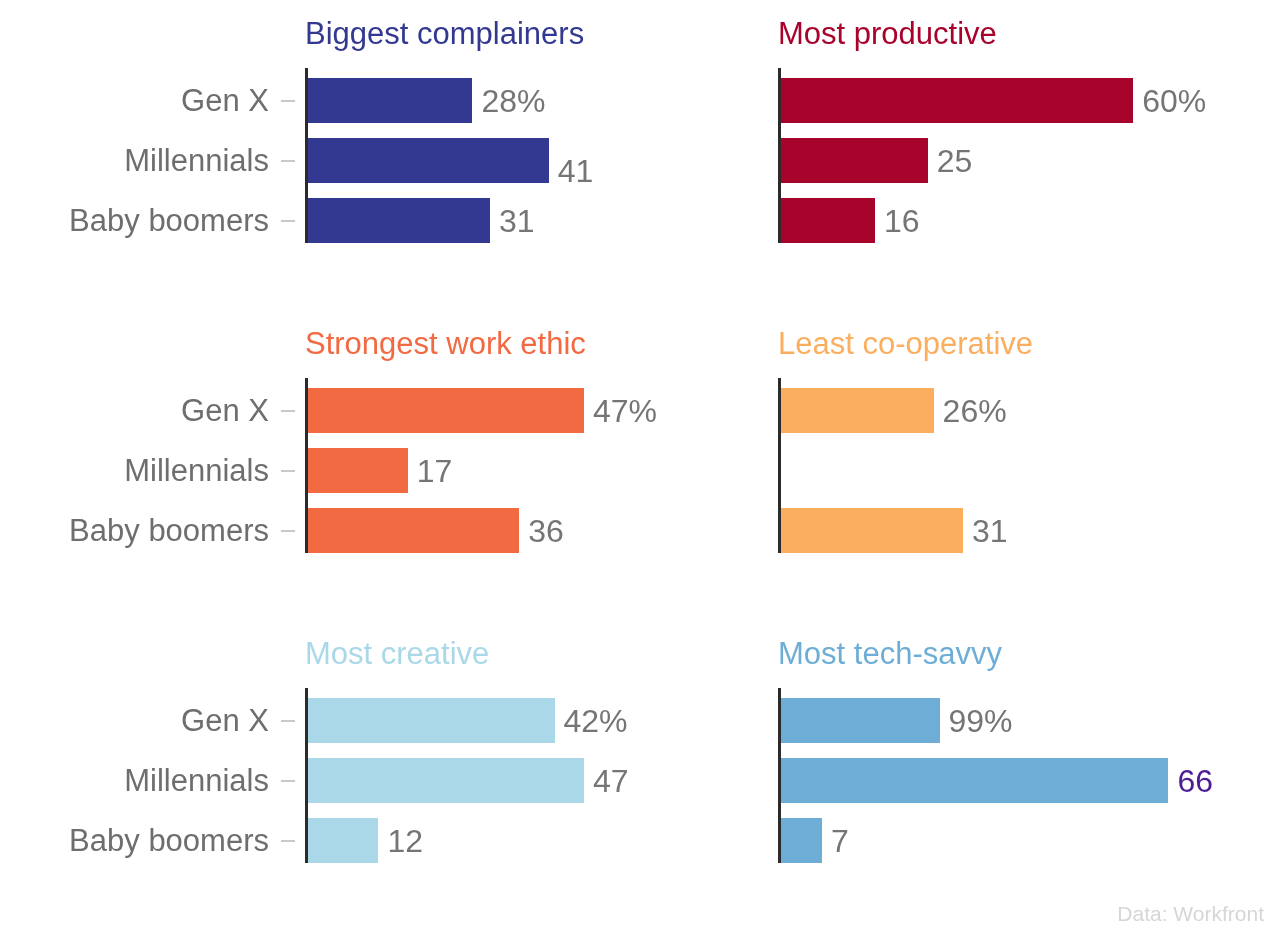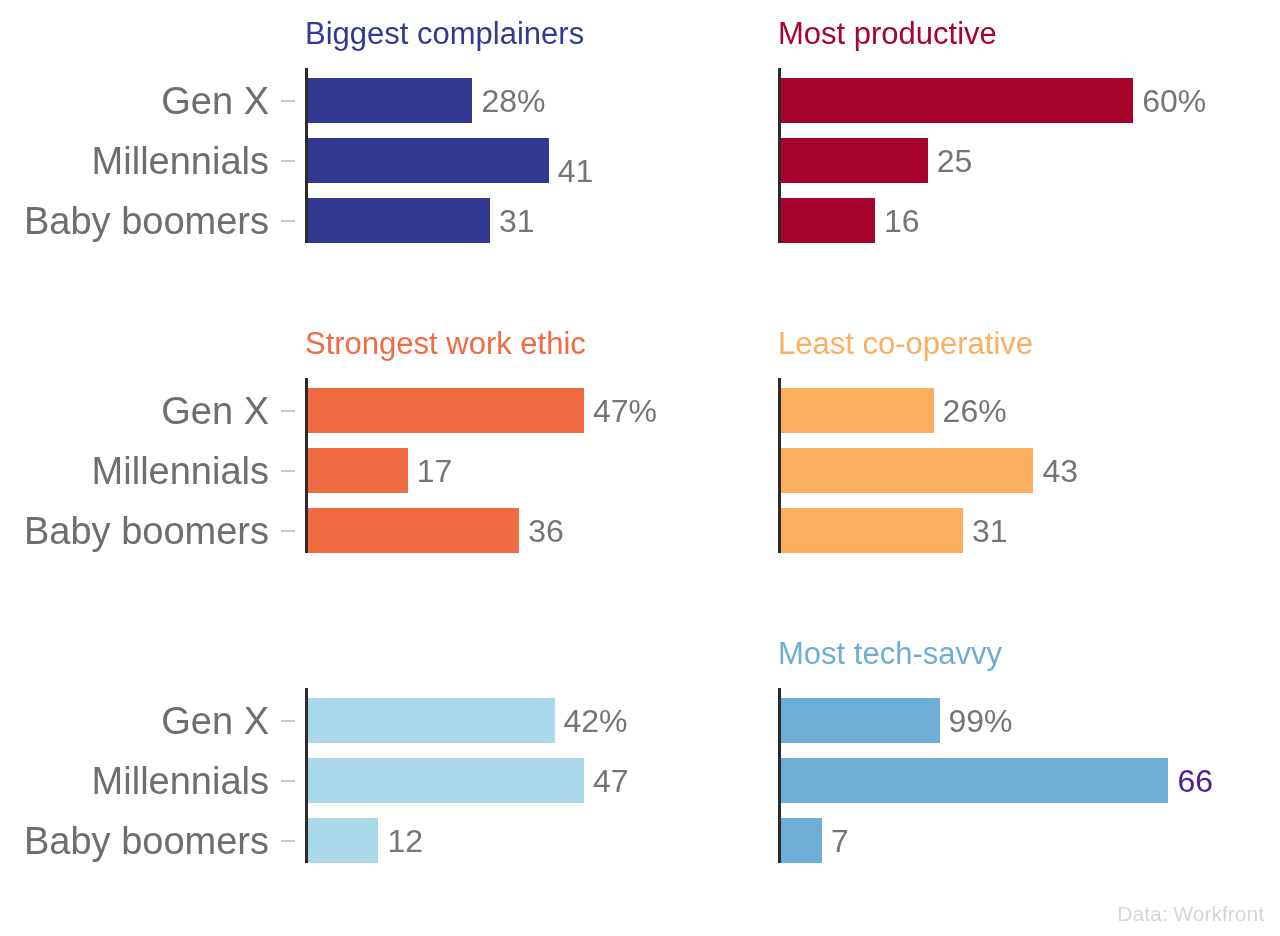--- a/index.html
+++ b/index.html
@@ -105,21 +105,21 @@
     width: 305px;
     height: 175px;
   }
   .cat-label {
     position: absolute;
     right: 0;
     height: 45px;
     display: flex;
     align-items: center;
     justify-content: flex-end;
-    font-size: 38px;
+    font-size: 31px;
     color: #6e6e6e;
     white-space: nowrap;
     line-height: 1;
   }
   .cat-label.r0 { top: 10px; }
   .cat-label.r1 { top: 70px; }
   .cat-label.r2 { top: 130px; }
 
   .cat-text { display: inline-block; }
   .tick-dash {
@@ -235,32 +235,29 @@
     </div>
 
     <div class="panel col-right">
       <div class="panel-title" style="color: rgb(252, 174, 95);">Least co-operative</div>
       <div class="plot">
         <div class="axis-line"></div>
         <div class="bar-row r0">
           <div class="bar" style="width: 152.6px; background: rgb(252, 174, 95);"></div>
           <div class="bar-value" style="color: rgb(117, 117, 117); text-align: center;">26%</div>
         </div>
-        <div class="bar-row r1">
-          <div class="bar" style="width: 252.4px; background: rgb(252, 174, 95);"></div>
-          <div class="bar-value" style="color: rgb(117, 117, 117);">43</div>
-        </div>
         <div class="bar-row r2">
           <div class="bar" style="width: 182px; background: rgb(252, 174, 95);"></div>
           <div class="bar-value" style="color: rgb(117, 117, 117);">31</div>
         </div>
       </div>
     </div>
 
     <div class="panel col-left">
+      <div class="panel-title" style="color: rgb(170, 216, 233);">Most creative</div>
       <div class="cat-labels">
         <div class="cat-label r0" style="color: rgb(110, 110, 110);">
           <span class="cat-text">Gen X</span>
           <span class="tick-dash"></span>
         </div>
         <div class="cat-label r1" style="color: rgb(110, 110, 110);">
           <span class="cat-text">Millennials</span>
           <span class="tick-dash"></span>
         </div>
         <div class="cat-label r2" style="color: rgb(110, 110, 110);">

